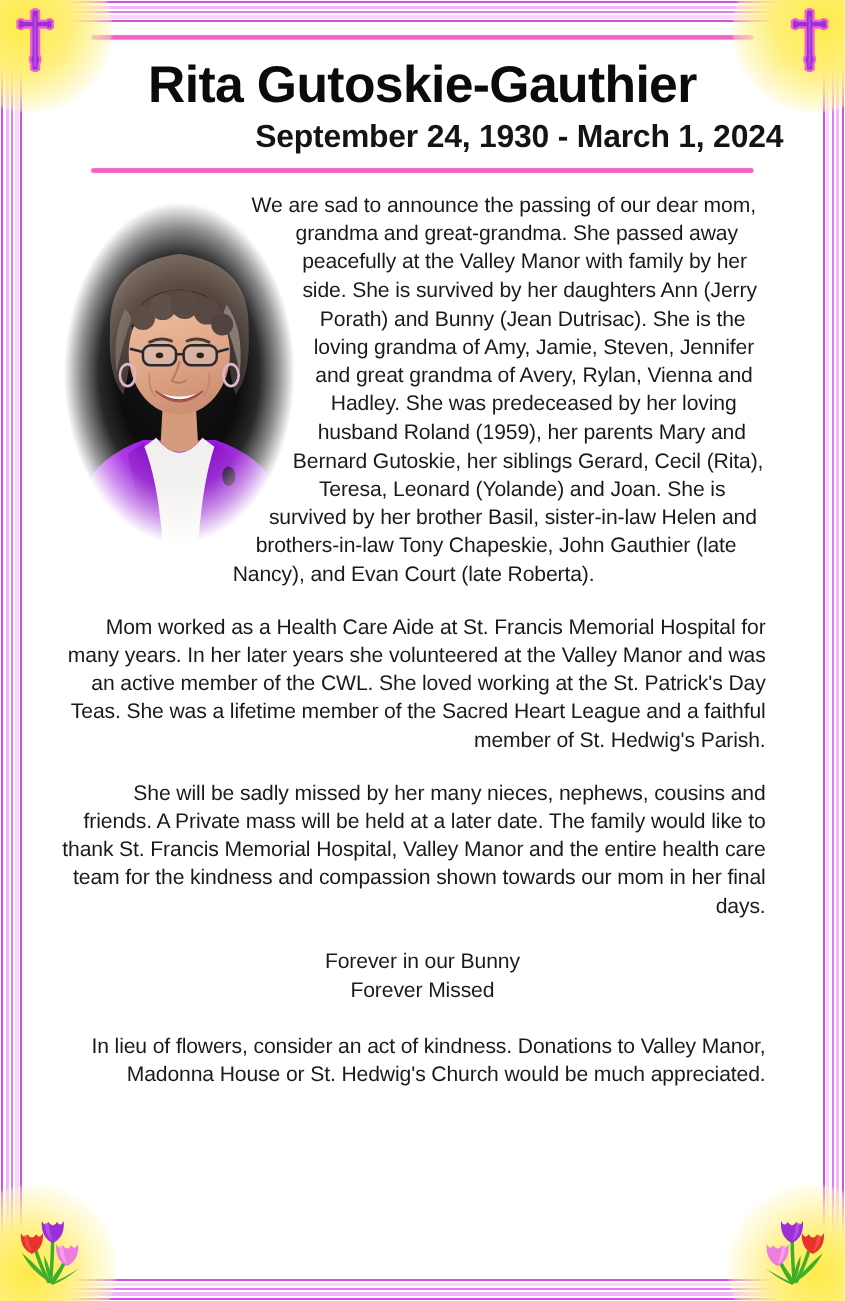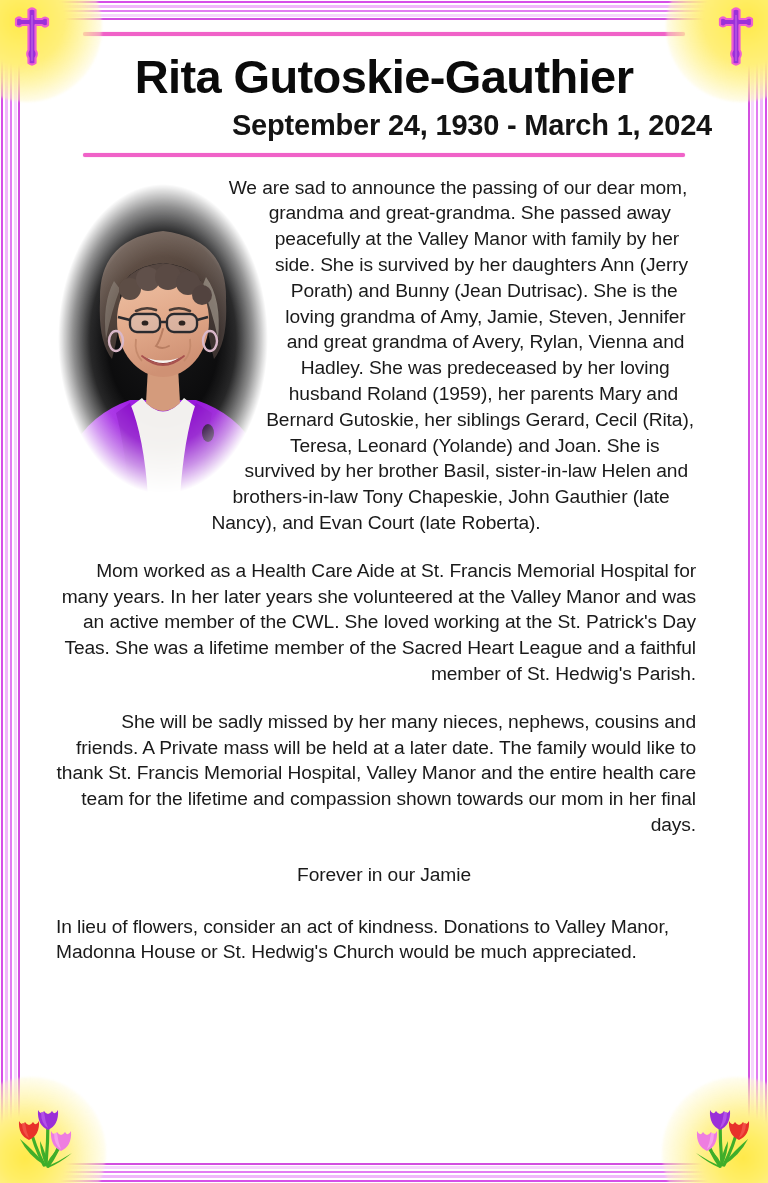--- a/index.html
+++ b/index.html
@@ -228,21 +228,21 @@
   .para {
     margin: 0 16px 0 0;
     text-indent: 0;
   }
   .para-lead { text-align: center; }
   .para-block { margin-top: 22px; text-align: right; }
   .stanza {
     margin-top: 24px;
     text-align: center;
   }
-  .para-final { margin-top: 26px; text-align: left; }
+  .para-final { margin-top: 26px; text-align: right; }
 
   .clearfix::after { content: ""; display: block; clear: both; }
 </style>
 </head>
 <body>
 
 <div class="card">
 
   <div class="frame">
     <div class="frame-band band-top"></div>
@@ -440,23 +440,24 @@
 
             <rect x="0" y="0" width="214" height="316" fill="none"></rect>
           </svg>
         </div>
       </div>
 
       <p class="para para-lead">We are sad to announce the passing of our dear mom, grandma and great-grandma. She passed away peacefully at the Valley Manor with family by her side. She is survived by her daughters Ann (Jerry Porath) and Bunny (Jean Dutrisac). She is the loving grandma of Amy, Jamie, Steven, Jennifer and great grandma of Avery, Rylan, Vienna and Hadley. She was predeceased by her loving husband Roland (1959), her parents Mary and Bernard Gutoskie, her siblings Gerard, Cecil (Rita), Teresa, Leonard (Yolande) and Joan. She is survived by her brother Basil, sister-in-law Helen and brothers-in-law Tony Chapeskie, John Gauthier (late Nancy), and Evan Court (late Roberta).</p>
 
       <p class="para para-block">Mom worked as a Health Care Aide at St. Francis Memorial Hospital for many years. In her later years she volunteered at the Valley Manor and was an active member of the CWL. She loved working at the St. Patrick's Day Teas. She was a lifetime member of the Sacred Heart League and a faithful member of St. Hedwig's Parish.</p>
 
-      <p class="para para-block">She will be sadly missed by her many nieces, nephews, cousins and friends. A Private mass will be held at a later date. The family would like to thank St. Francis Memorial Hospital, Valley Manor and the entire health care team for the lifetime and compassion shown towards our mom in her final days.</p>
+      <p class="para para-block">She will be sadly missed by her many nieces, nephews, cousins and friends. A Private mass will be held at a later date. The family would like to thank St. Francis Memorial Hospital, Valley Manor and the entire health care team for the kindness and compassion shown towards our mom in her final days.</p>
 
       <div class="stanza">
-        <div>Forever in our Jamie</div>
+        <div>Forever in our Bunny</div>
+        <div>Forever Missed</div>
       </div>
 
       <p class="para para-final">In lieu of flowers, consider an act of kindness. Donations to Valley Manor, Madonna House or St. Hedwig's Church would be much appreciated.</p>
 
     </div>
   </div>
 </div>
 
 </body></html>

